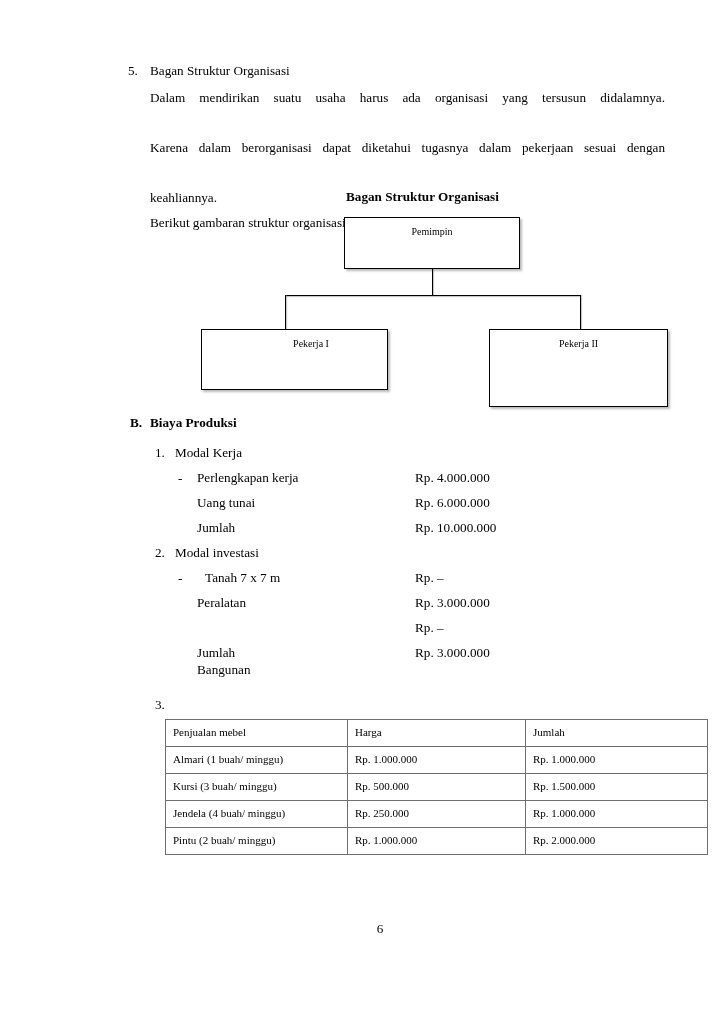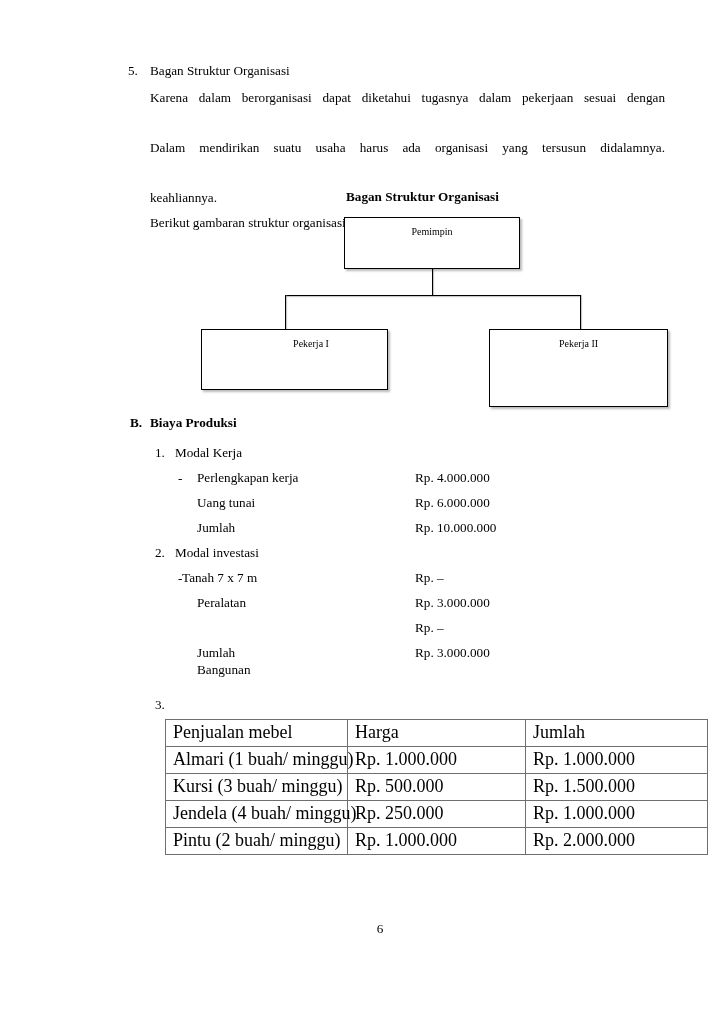--- a/index.html
+++ b/index.html
@@ -75,21 +75,21 @@
     position: absolute;
     height: 1.3px;
     background: #000000;
     box-shadow: 0 1px 1px rgba(140,140,140,0.6);
   }
 
   
   .ptable {
     position: absolute;
     border-collapse: collapse;
-    font-size: 18px;
+    font-size: 11px;
     table-layout: fixed;
   }
   .ptable td {
     border: 1px solid #6f6f6f;
     padding: 4px 6px 5px 7px;
     vertical-align: top;
     line-height: 17px;
     height: 17px;
     white-space: nowrap;
   }
@@ -106,22 +106,22 @@
 </head>
 <body>
 
 <div class="page">
 
   <div class="marker" style="left:128px; top:58px;">5.</div>
 
   <div class="blk" style="left:150px; top:58px;">Bagan Struktur Organisasi</div>
 
   <div class="para" style="left:150px; top:85px; width:515px;">
+    <span class="justify-line">Dalam mendirikan suatu usaha harus ada organisasi yang tersusun didalamnya.</span>
     <span class="justify-line">Karena dalam berorganisasi dapat diketahui  tugasnya dalam pekerjaan sesuai dengan</span>
-    <span class="justify-line">Dalam mendirikan suatu usaha harus ada organisasi yang tersusun didalamnya.</span>
     <span>keahliannya.</span>
     <span>Berikut gambaran struktur organisasi pada usaha ini:</span>
   </div>
 
   <div class="chart-title" style="left:346px; top:188px;">Bagan Struktur Organisasi</div>
 
   <div class="obox" style="left:344px; top:217px; width:176px; height:52px;">
     <span>Pemimpin</span>
   </div>
 
@@ -156,21 +156,21 @@
   <div class="blk" style="left:415px; top:490px;">Rp. 6.000.000</div>
 
   <div class="blk" style="left:197px; top:515px;">Jumlah</div>
   <div class="blk" style="left:415px; top:515px;">Rp. 10.000.000</div>
 
   <div class="marker" style="left:155px; top:540px;">2.</div>
   <div class="blk" style="left:175px; top:540px;">Modal investasi</div>
 
   <div class="marker" style="left:178px; top:565px;">-</div>
 
-  <div class="blk" style="left:182px; top:565px;">Tanah 7 x 7 m</div>
+  <div class="blk" style="left:205px; top:565px;">Tanah 7 x 7 m</div>
   <div class="blk" style="left:415px; top:565px;">Rp. –</div>
 
   <div class="blk" style="left:197px; top:590px;">Peralatan</div>
   <div class="blk" style="left:415px; top:590px;">Rp. 3.000.000</div>
 
   <div class="blk" style="left:197px; top:612px;margin-top:45px;">Bangunan</div>
   <div class="blk" style="left:415px; top:615px;">Rp. –</div>
 
   <div class="blk" style="left:197px; top:640px;">Jumlah</div>
   <div class="blk" style="left:415px; top:640px;">Rp. 3.000.000</div>

